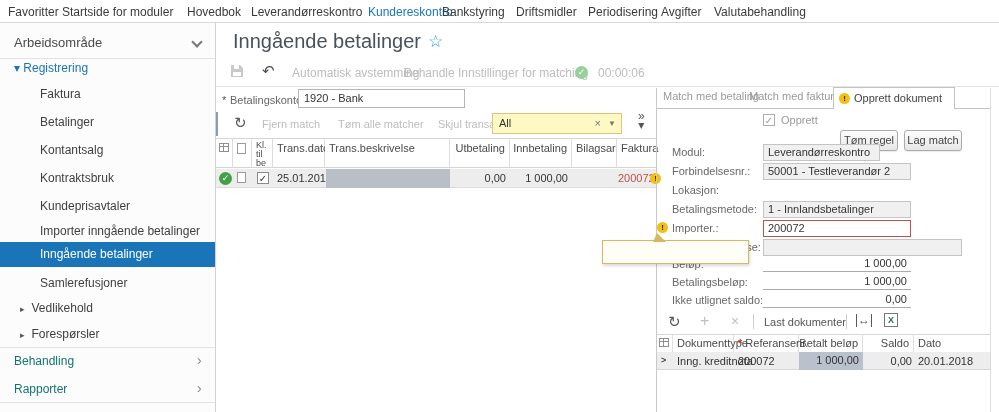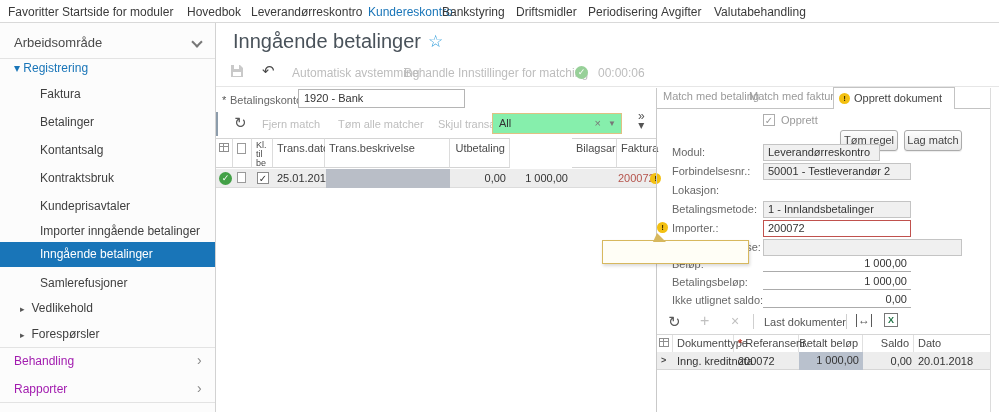--- a/index.html
+++ b/index.html
@@ -18,36 +18,36 @@
   #sidebar { position:absolute; left:0; top:23px; width:216px; height:389px; background:#fcfcfc; border-right:1px solid #d2d2d2; }
   .sb-header { position:absolute; left:14px; top:12px; font-size:13px; color:#4a4a4a; }
   .sb-chevron { position:absolute; left:193px; top:15px; width:8px; height:8px; border-right:2px solid #777; border-bottom:2px solid #777; transform:rotate(45deg); }
   .sb-hline { position:absolute; left:0; width:215px; height:1px; background:#e3e3e3; }
   .sb-group { position:absolute; left:14px; font-size:12px; color:#1975b8; cursor:pointer; }
   .sb-item { position:absolute; left:40px; font-size:12px; color:#3f3f3f; cursor:pointer; white-space:nowrap; }
   .sb-selected { position:absolute; left:0; width:215px; height:25px; background:#1975b8; color:#fff; line-height:25px; cursor:pointer; }
   .sb-selected span { margin-left:40px; }
   .sb-collapsed { position:absolute; left:20px; font-size:12px; color:#3f3f3f; cursor:pointer; }
   .sb-collapsed .tri { color:#555; font-size:9px; margin-right:7px; }
-  .sb-footer { position:absolute; left:14px; font-size:12px; color:#a21caf; cursor:pointer; }
+  .sb-footer { position:absolute; left:14px; font-size:12px; color:#0f766e; cursor:pointer; }
   .sb-arrow { position:absolute; left:197px; color:#888; font-size:14px; cursor:pointer; }
   
   #title { position:absolute; left:233px; top:30px; font-size:20px; color:#49525a; }
   #title-star { position:absolute; left:428px; top:31px; font-size:17px; color:#2d9cdb; cursor:pointer; }
   .tb-label { position:absolute; top:66px; font-size:12px; color:#bdbdbd; cursor:default; }
   #hline-toolbar { position:absolute; left:216px; top:86px; width:783px; height:1px; background:#e6e6e6; }
   
   .pa-req { position:absolute; left:222px; top:94px; color:#555; font-size:11px; }
   .pa-label { position:absolute; left:230px; top:94px; color:#666; font-size:11px; }
   .pa-input { position:absolute; left:298px; top:89px; width:167px; height:19px; border:1px solid #b5b5b5; background:#fff; font-size:11px; color:#333; line-height:17px; padding-left:5px; }
   
   #filter-accent { position:absolute; left:216px; top:112px; width:2px; height:24px; background:#8c9cab; }
   .ft-icon { position:absolute; font-size:15px; color:#5a5a5a; cursor:pointer; }
   .ft-label { position:absolute; top:118px; font-size:11px; color:#bdbdbd; cursor:default; white-space:nowrap; }
-  #filter-box { position:absolute; left:492px; top:113px; width:130px; height:21px; background:#86efac; border:1px solid #dfc183; cursor:pointer; }
+  #filter-box { position:absolute; left:492px; top:113px; width:130px; height:21px; background:#fef9c3; border:1px solid #dfc183; cursor:pointer; }
   #filter-box .val { position:absolute; left:6px; top:3px; font-size:11px; color:#333; }
   #filter-box .clr { position:absolute; right:20px; top:3px; font-size:11px; color:#777; cursor:pointer; }
   #filter-box .drp { position:absolute; right:5px; top:5px; font-size:8px; color:#777; cursor:pointer; }
   #filter-expand { position:absolute; left:638px; top:112px; color:#555; font-size:12px; line-height:9px; text-align:center; cursor:pointer; }
   
   .gh { position:absolute; top:138px; height:30px; border-top:1px solid #d4d4d4; border-bottom:1px solid #d4d4d4; border-right:1px solid #dcdcdc; font-size:11px; color:#4a4a4a; background:#fff; }
   .gh .ht { position:absolute; left:4px; top:3px; white-space:nowrap; }
   .gh .ht-r { position:absolute; right:4px; top:3px; white-space:nowrap; }
   .gr { position:absolute; top:169px; height:19px; background:#ededed; border-bottom:1px solid #dcdcdc; font-size:11px; color:#333; }
   .cell-txt { position:absolute; top:3px; }
@@ -167,20 +167,23 @@
   </div>
   <div class="gh" style="left:273px;width:52px">
       <span class="ht">Trans.dato</span>
     </div>
   <div class="gh" style="left:325px;width:125px">
       <span class="ht">Trans.beskrivelse</span>
     </div>
   <div class="gh" style="left:450px;width:60px">
       <span class="ht-r">Utbetaling</span>
     </div>
+  <div class="gh" style="left:510px;width:62px">
+      <span class="ht-r">Innbetaling</span>
+    </div>
   <div class="gh" style="left:572px;width:45px">
       <span class="ht">Bilagsar</span>
     </div>
   <div class="gh" style="left:617px;width:39px;border-right:none">
       <span class="ht">Faktura</span>
     </div>
 
   <div class="gr" style="left:216px;width:440px">
     <span class="check-circle" style="left:3px;top:3px">✓</span>
     <span class="file-icon" style="position:absolute;left:21px;top:3px"></span>

